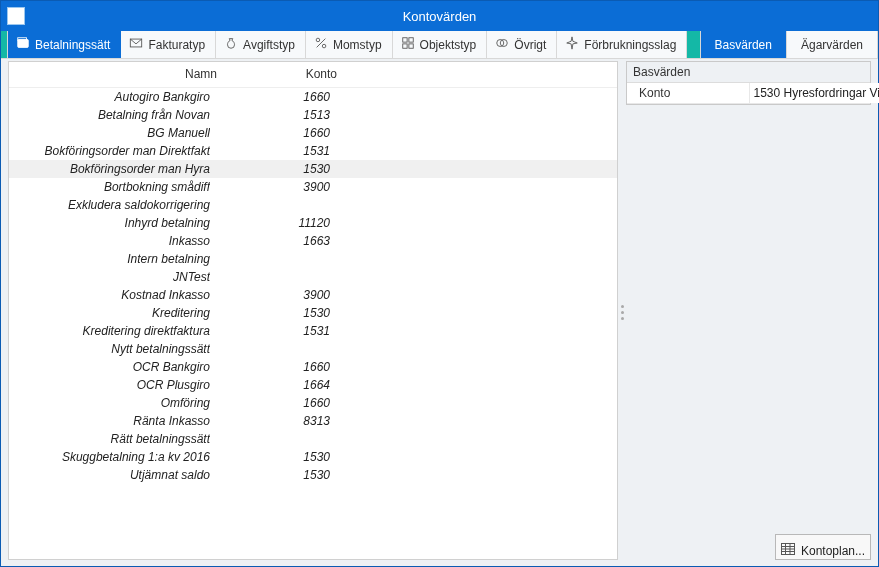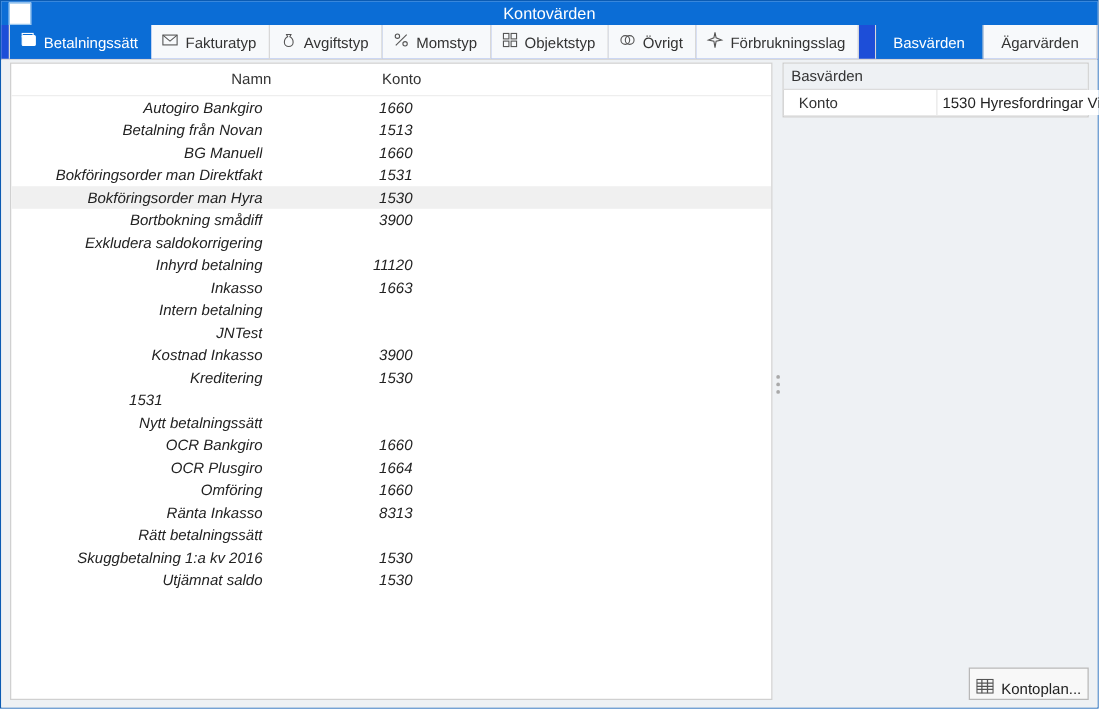--- a/index.html
+++ b/index.html
@@ -11,21 +11,21 @@
     color: #222;
   }
   .window {
     width: 879px; height: 567px;
     border: 1px solid #0b5bb3;
     display: flex;
     flex-direction: column;
     background: #fff;
   }
   .titlebar {
-    height: 19px;
+    height: 30px;
     background: #0b6dd6;
     display: flex;
     align-items: center;
     color: #fff;
     position: relative;
   }
   .titlebar .icon {
     width: 18px; height: 18px;
     margin-left: 6px;
     background: #fff;
@@ -33,21 +33,21 @@
     display: inline-block;
   }
   .titlebar .title {
     position: absolute;
     left: 0; right: 0;
     text-align: center;
     font-size: 13px;
   }
   .tabbar {
     height: 28px;
-    background: #1d4ed8;
+    background: #14b8a6;
     border-bottom: 1px solid #d8d8d8;
     display: flex;
     align-items: stretch;
   }
   .tabbar .spacer-tab { width: 7px; border-right: 1px solid #d8d8d8; }
   .tab {
     display: flex;
     align-items: center;
     padding: 0 10px 0 8px;
     border-right: 1px solid #d8d8d8;
@@ -341,20 +341,21 @@
           </div>
           <div class="row">
             <div class="c1">Kostnad Inkasso</div>
             <div class="c2">3900</div>
           </div>
           <div class="row">
             <div class="c1">Kreditering</div>
             <div class="c2">1530</div>
           </div>
           <div class="row">
+            <div class="c1">Kreditering direktfaktura</div>
             <div class="c2">1531</div>
           </div>
           <div class="row">
             <div class="c1">Nytt betalningssätt</div>
             <div class="c2"></div>
           </div>
           <div class="row">
             <div class="c1">OCR Bankgiro</div>
             <div class="c2">1660</div>
           </div>

